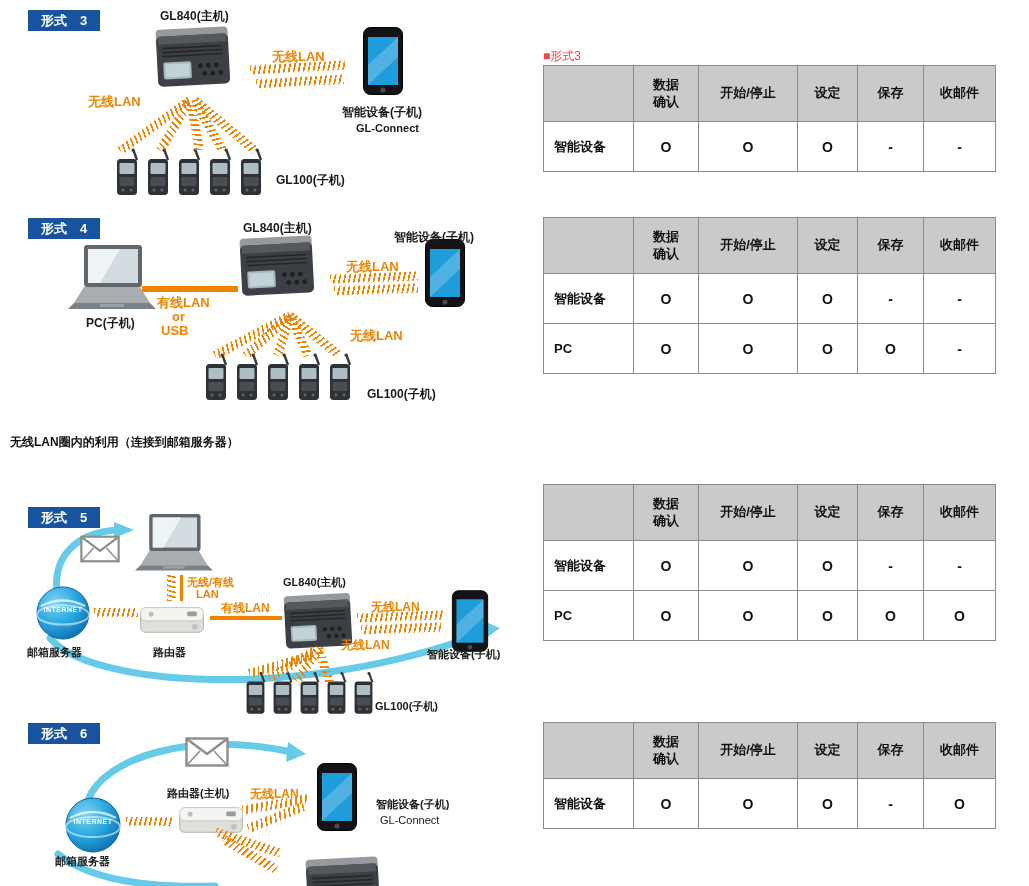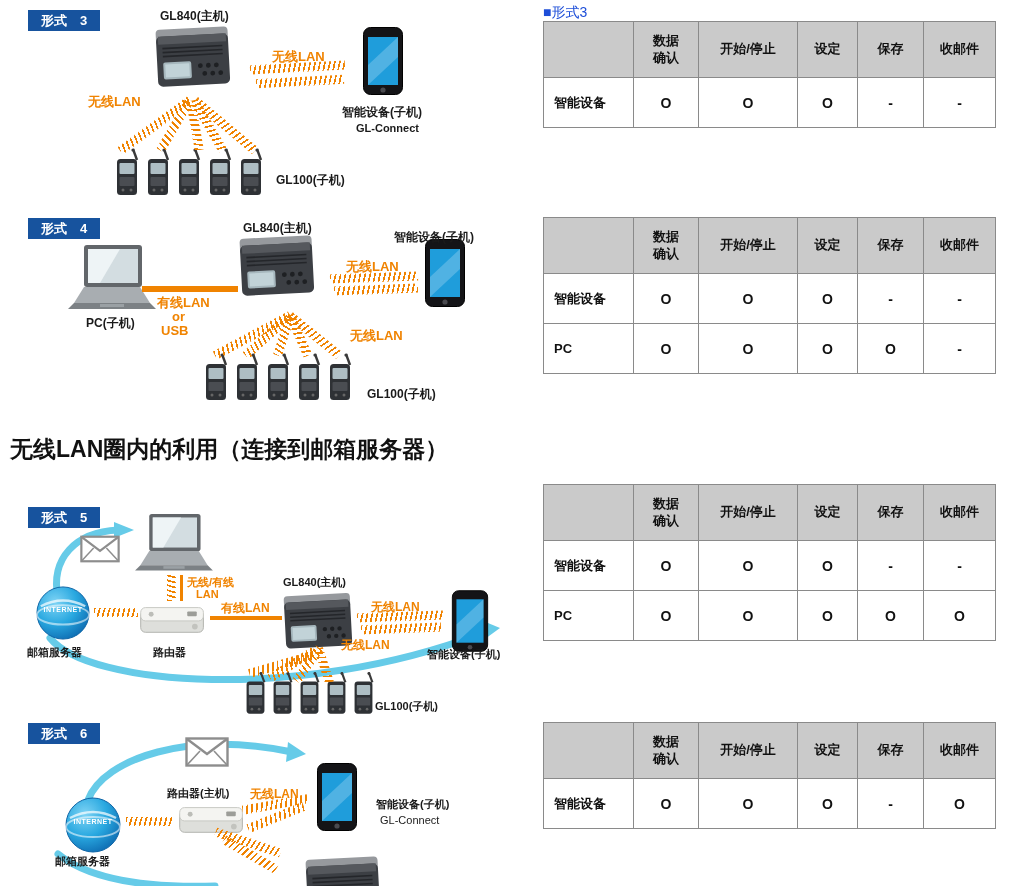--- a/index.html
+++ b/index.html
@@ -11,23 +11,23 @@
   .lab{position:absolute;font-size:12px;font-weight:bold;color:#1a1a1a;white-space:nowrap;}
   .lab11{font-size:11px;}
   .labn{font-weight:normal;}
   .lab-o{position:absolute;font-size:13px;font-weight:bold;color:#f08300;white-space:nowrap;}
   .lab-o12{font-size:12px;}
   .lab-o11{font-size:11px;}
   .hatch{position:absolute;height:9px;background:repeating-linear-gradient(105deg,#f08300 0 1.7px,rgba(0,0,0,0) 1.7px 4.8px);}
   .hatch-v{position:absolute;width:9px;background:repeating-linear-gradient(15deg,#f08300 0 1.7px,rgba(0,0,0,0) 1.7px 4.8px);}
   .oline{position:absolute;background:#f08300;}
   .internet-label{position:absolute;color:#fff;font-size:7px;font-weight:bold;text-align:center;letter-spacing:0.5px;}
-  .heading{position:absolute;font-size:23px;font-weight:bold;color:#111;white-space:nowrap;}
+  .heading{position:absolute;font-size:12px;font-weight:bold;color:#111;white-space:nowrap;}
   .tablock{position:absolute;left:543px;width:453px;}
-  .tcap{font-size:14px;color:#1d4ed8;height:14px;margin-bottom:3px;}
+  .tcap{font-size:12px;color:#ef4444;height:14px;margin-bottom:3px;margin-top:44px;}
   table.cap{border-collapse:collapse;table-layout:fixed;width:452px;}
   .cap th,.cap td{border:1px solid #8a8a8a;text-align:center;vertical-align:middle;color:#111;font-weight:bold;}
   .cap th{background:#cacaca;font-size:13px;font-weight:bold;height:56px;line-height:1.3;}
   .cap td{height:50px;font-size:14px;background:#fff;}
   .cap td.lbl{text-align:left;padding-left:10px;font-size:13px;}
   .wrap2{display:inline-block;width:30px;line-height:1.35;}
 </style>
 </head>
 <body>
 

